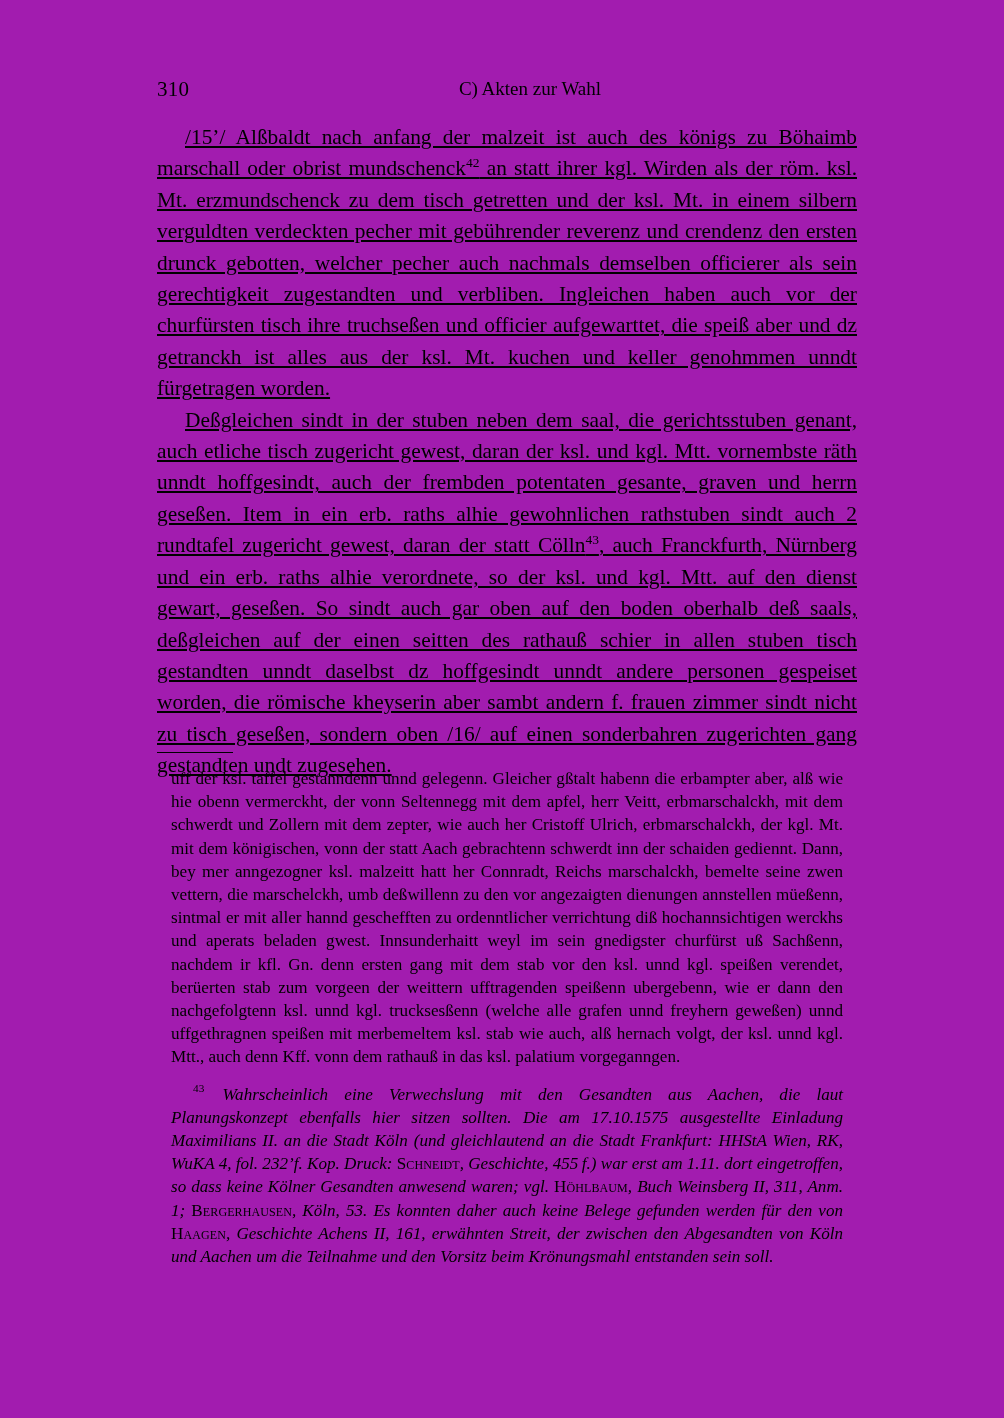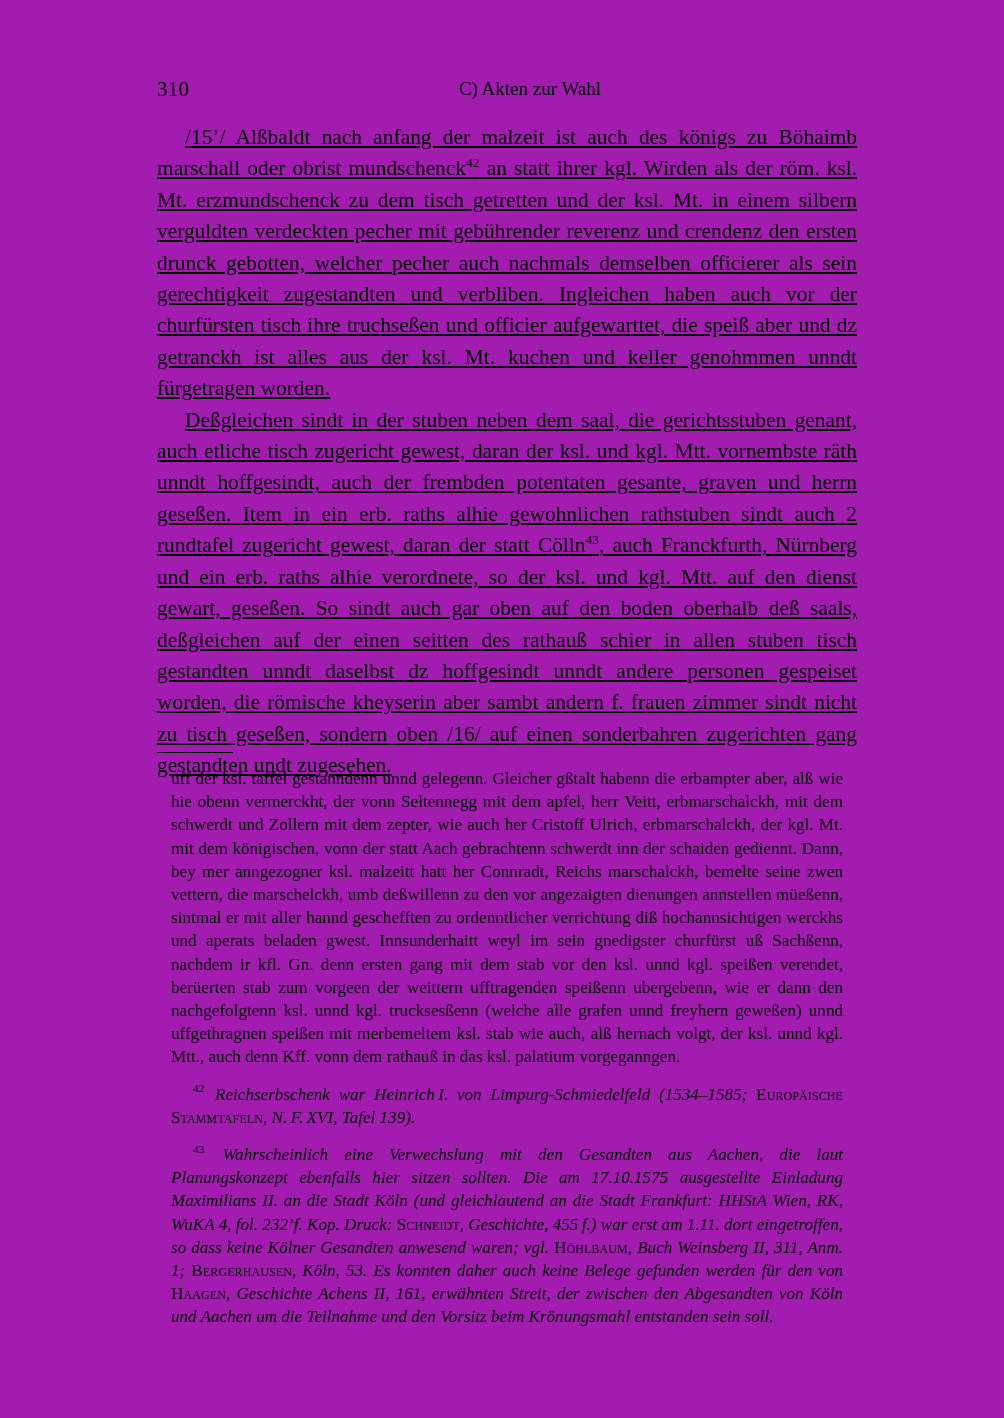--- a/index.html
+++ b/index.html
@@ -134,18 +134,17 @@
       <p id="para-1"><span>/15’/ Alßbaldt nach anfang der malzeit ist auch des königs zu Böhaimb marschall oder obrist mundschenck</span><sup>42</sup><span> an statt ihrer kgl. Wirden als der röm. ksl. Mt. erzmundschenck zu dem tisch getretten und der ksl. Mt. in einem silbern verguldten verdeckten pecher mit gebührender reverenz und crendenz den ersten drunck gebotten, welcher pecher auch nachmals demselben officierer als sein gerechtigkeit zugestandten und verbliben. Ingleichen haben auch vor der churfürsten tisch ihre truchseßen und officier aufgewarttet, die speiß aber und dz getranckh ist alles aus der ksl. Mt. kuchen und keller genohmmen unndt fürgetragen worden.</span></p>
       <p class="last-line-left" id="para-2"><span>Deßgleichen sindt in der stuben neben dem saal, die gerichtsstuben genant, auch etliche tisch zugericht gewest, daran der ksl. und kgl. Mtt. vornembste räth unndt hoffgesindt, auch der frembden potentaten gesante, graven und herrn geseßen. Item in ein erb. raths alhie gewohnlichen rathstuben sindt auch 2 rundtafel zugericht gewest, daran der statt Cölln</span><sup>43</sup><span>, auch Franckfurth, Nürnberg und ein erb. raths alhie verordnete, so der ksl. und kgl. Mtt. auf den dienst gewart, geseßen. So sindt auch gar oben auf den boden oberhalb deß saals, deßgleichen auf der einen seitten des rathauß schier in allen stuben tisch gestandten unndt daselbst dz hoffgesindt unndt andere personen gespeiset worden, die römische kheyserin aber sambt andern f. frauen zimmer sindt nicht zu tisch geseßen, sondern oben /16/ auf einen sonderbahren zugerichten gang gestandten undt zugesehen.</span></p>
     </div>
 
   </div>
 
   <div class="fn-area">
     <div class="fn-rule"></div>
     <div class="fn-block">
       <p class="fn-cont" id="fn-cont">uff der ksl. taffel gestanndenn unnd gelegenn. Gleicher gßtalt habenn die erbampter aber, alß wie hie obenn vermerckht, der vonn Seltennegg mit dem apfel, herr Veitt, erbmarschalckh, mit dem schwerdt und Zollern mit dem zepter, wie auch her Cristoff Ulrich, erbmarschalckh, der kgl. Mt. mit dem königischen, vonn der statt Aach gebrachtenn schwerdt inn der schaiden gediennt. Dann, bey mer anngezogner ksl. malzeitt hatt her Connradt, Reichs marschalckh, bemelte seine zwen vettern, die marschelckh, umb deßwillenn zu den vor angezaigten dienungen annstellen müeßenn, sintmal er mit aller hannd gescheff​ten zu ordenntlicher verrichtung diß hochannsichtigen werckhs und aperats beladen gwest. Innsunderhaitt weyl im sein gnedigster churfürst uß Sachßenn, nachdem ir kfl. Gn. denn ersten gang mit dem stab vor den ksl. unnd kgl. speißen verendet, berüerten stab zum vorgeen der weittern ufftragenden speißenn ubergebenn, wie er dann den nachgefolgtenn ksl. unnd kgl. trucksesßenn (welche alle grafen unnd freyhern geweßen) unnd uffgethragnen speißen mit merbemeltem ksl. stab wie auch, alß hernach volgt, der ksl. unnd kgl. Mtt., auch denn Kff. vonn dem rathauß in das ksl. palatium vorgeganngen.</p>
-      <p class="fn-item" id="fn-42"><span class="fn-num">42</span> <span><span>Reichserbschenk war Heinrich I. von Limpurg-Schmiedelfeld (1534–1585; </span><span class="sc">Europäische Stammtafeln</span><span>, N. F. XVI, Tafel 139).</span></span></p>
       <p class="fn-item last-left" id="fn-43"><span class="fn-num">43</span> <span><span>Wahrscheinlich eine Verwechslung mit den Gesandten aus Aachen, die laut Planungskonzept ebenfalls hier sitzen sollten. Die am 17.10.1575 ausgestellte Einladung Maximilians II. an die Stadt Köln (und gleichlautend an die Stadt Frankfurt: HHStA Wien, RK, WuKA 4, fol. 232’f. Kop. Druck: </span><span class="sc">Schneidt</span><span>, Geschichte, 455 f.) war erst am 1.11. dort eingetroffen, so dass keine Kölner Gesandten anwesend waren; vgl. </span><span class="sc">Höhlbaum</span><span>, Buch Weinsberg II, 311, Anm. 1; </span><span class="sc">Bergerhausen</span><span>, Köln, 53. Es konnten daher auch keine Belege gefunden werden für den von </span><span class="sc">Haagen</span><span>, Geschichte Achens II, 161, erwähnten Streit, der zwischen den Abgesandten von Köln und Aachen um die Teilnahme und den Vorsitz beim Krönungsmahl entstanden sein soll.</span></span></p>
     </div>
   </div>
 
 </div>
 
 </body></html>

